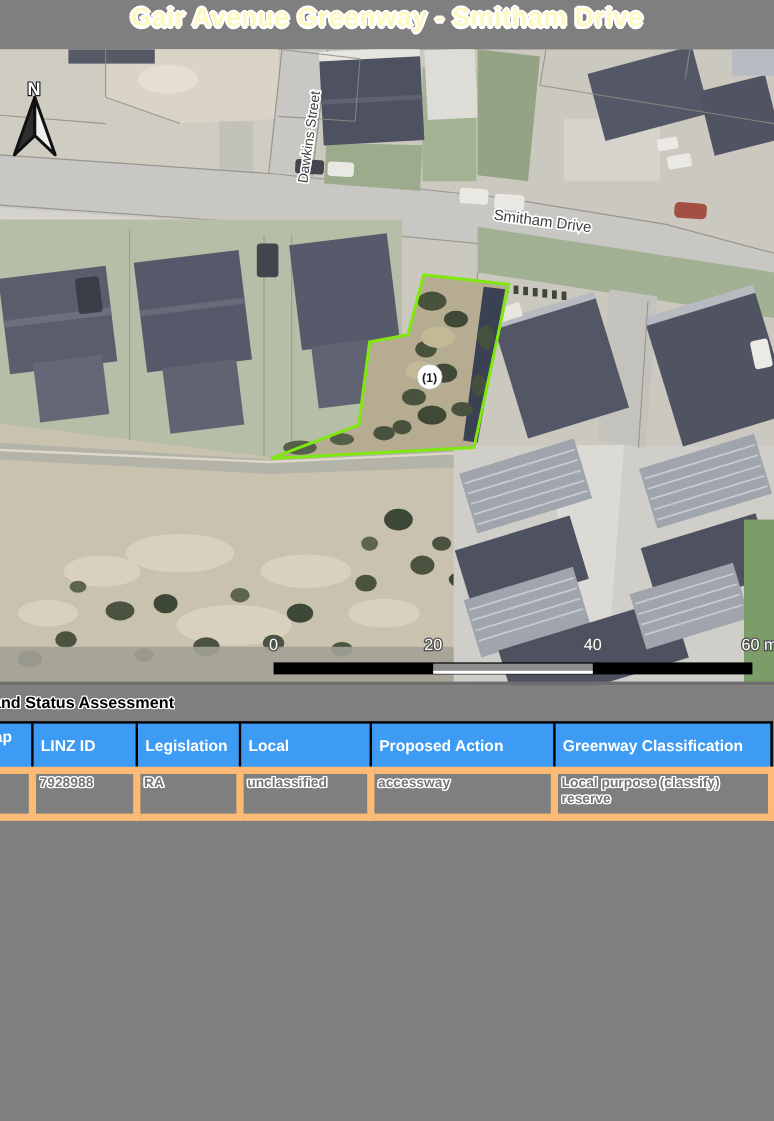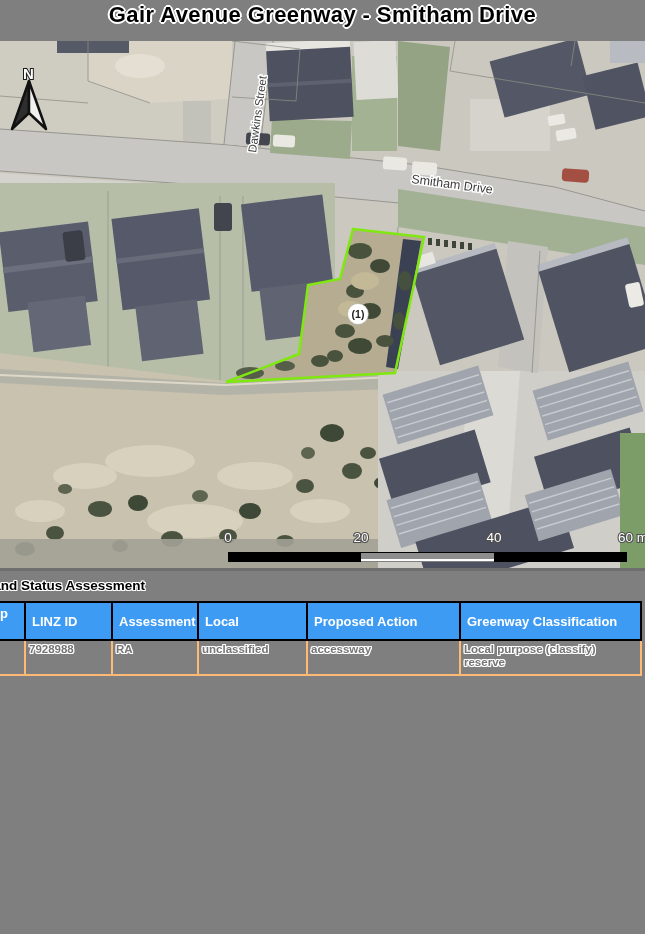--- a/index.html
+++ b/index.html
@@ -2,21 +2,21 @@
 <html><head>
 <meta charset="utf-8">
 <style>
   html,body{margin:0;padding:0;background:#666;}
   .page{
     position:relative;width:645px;height:934px;overflow:hidden;
     background:#7f7f7f;font-family:"Liberation Sans",sans-serif;
   }
   .title{
     position:absolute;top:2px;left:0;width:645px;text-align:center;
-    font-size:22px;font-weight:bold;letter-spacing:.4px;color:#000000;
+    font-size:22px;font-weight:bold;letter-spacing:.4px;color:#fef9c3;
     text-shadow:-2px 0 0 #fff,2px 0 0 #fff,0 -2px 0 #fff,0 2px 0 #fff,
       -1px -1px 0 #fff,1px -1px 0 #fff,-1px 1px 0 #fff,1px 1px 0 #fff;
     white-space:nowrap;
   }
   .map{position:absolute;top:41px;left:0;width:645px;height:530px;}
   .map svg{display:block;}
   .assess-heading{
     position:absolute;top:578px;left:-15px;
     font-size:13.5px;font-weight:bold;color:#000;white-space:nowrap;
     text-shadow:-1px 0 0 #fff,1px 0 0 #fff,0 -1px 0 #fff,0 1px 0 #fff,
@@ -25,21 +25,21 @@
   table.lst{
     position:absolute;top:601px;left:-26px;width:666px;
     border-collapse:collapse;table-layout:fixed;border:1px solid #000;
   }
   table.lst th{
     background:#3e9bf4;color:#fff;border:2px solid #000;
     font-size:13px;font-weight:bold;text-align:left;
     padding:2px 6px;height:32px;vertical-align:middle;
   }
   table.lst td{
-    background:#7f7f7f;border:2px solid #fdba74;
+    background:#7f7f7f;border:6px solid #fdba74;
     font-size:11.5px;font-weight:bold;color:#757575;
     padding:2px 5px 5px 3px;height:26px;vertical-align:top;line-height:1.15;
     text-shadow:-1px 0 0 #fff,1px 0 0 #fff,0 -1px 0 #fff,0 1px 0 #fff,
       -1px -1px 0 #fff,1px -1px 0 #fff,-1px 1px 0 #fff,1px 1px 0 #fff;
   }
   .maplabel{paint-order:stroke;stroke:#ffffff;stroke-width:2.8px;fill:#3f3f3f;
     font-family:"Liberation Sans",sans-serif;}
   .scalelabel{paint-order:stroke;stroke:#4f4f4f;stroke-width:2.2px;fill:#ffffff;
     font-family:"Liberation Sans",sans-serif;font-size:13.5px;}
 </style>
@@ -284,21 +284,21 @@
         <col style="width:87px">
         <col style="width:86px">
       <col style="width:109px">
         <col style="width:153px">
         <col style="width:181px">
     </colgroup>
     <thead>
       <tr>
         <th>Map ID</th>
         <th>LINZ ID</th>
-        <th>Assessment</th>
+        <th>Legislation</th>
         <th>Local</th>
         <th>Proposed Action</th>
         <th>Greenway Classification</th>
       </tr>
     </thead>
     <tbody>
       <tr>
         <td></td>
         <td>7928988</td>
         <td>RA</td>

